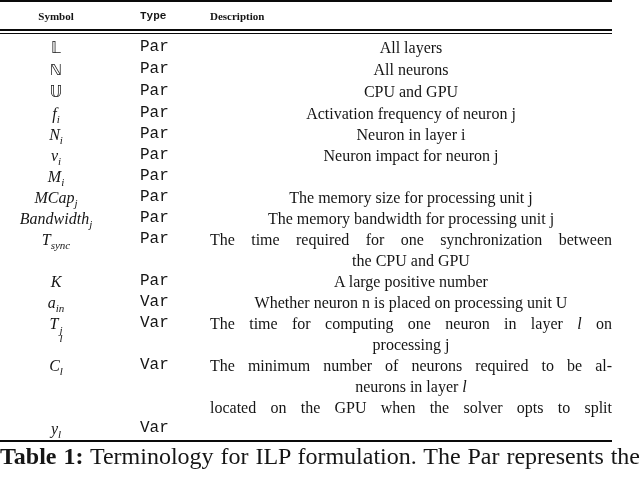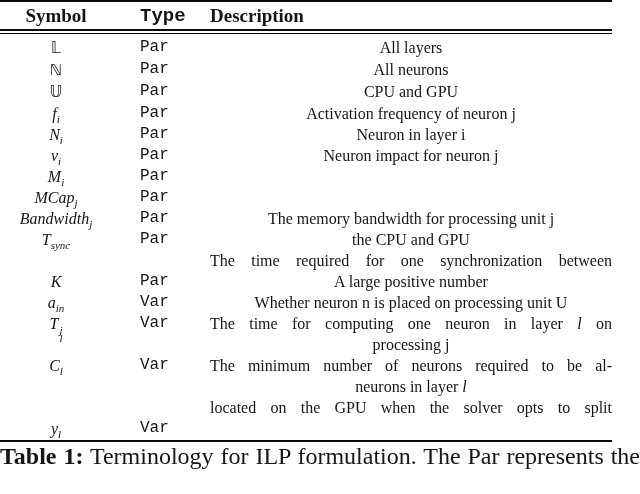--- a/index.html
+++ b/index.html
@@ -5,21 +5,21 @@
   html,body{margin:0;padding:0;}
   body{
     width:640px;height:494px;background:#ffffff;
     font-family:"Liberation Serif", serif;color:#151515;
     overflow:hidden;
   }
   .page{width:640px;height:494px;position:relative;}
   .rule{width:612px;height:2px;background:#0a0a0a;}
   .midrule{width:612px;height:2px;background:#ffffff;
     border-top:2px solid #0a0a0a;border-bottom:1px solid #0a0a0a;}
-  .hdr{display:flex;font-weight:bold;font-size:19px;line-height:22px;
+  .hdr{display:flex;font-weight:bold;font-size:11px;line-height:22px;
     padding:3px 0 2px 0;}
   .c-sym{width:112px;text-align:center;box-sizing:border-box;}
   .c-typ{width:98px;padding-left:28px;box-sizing:border-box;font-family:Liberation Mono, monospace;}
   .c-desc{width:402px;box-sizing:border-box;}
   .tbody{padding-top:3px;font-size:16px;line-height:21px;}
   .row{display:flex;align-items:flex-start;}
   .row .c-sym{font-style:italic;}
   .desc-line{text-align:center;}
   .jline{text-align:justify;text-align-last:justify;}
   sub.msub{font-size:11px;line-height:0;vertical-align:-4px;font-style:italic;}
@@ -91,34 +91,37 @@
           <div class="desc-line">Neuron impact for neuron j</div>
         </div>
       </div>
       <div class="row">
         <div class="c-sym"><i>M</i><sub class="msub">i</sub></div>
         <div class="c-typ">Par</div>
       </div>
       <div class="row">
         <div class="c-sym"><i>MCap</i><sub class="msub">j</sub></div>
         <div class="c-typ">Par</div>
+        <div class="c-desc">
+          <div class="desc-line">The memory size for processing unit j</div>
+        </div>
       </div>
       <div class="row">
         <div class="c-sym"><i>Bandwidth</i><sub class="msub">j</sub></div>
         <div class="c-typ">Par</div>
         <div class="c-desc">
           <div class="desc-line">The memory bandwidth for processing unit j</div>
         </div>
       </div>
       <div class="row">
         <div class="c-sym"><i>T</i><sub class="msub">sync</sub></div>
         <div class="c-typ">Par</div>
         <div class="c-desc">
+          <div class="desc-line jline">The time required for one synchronization between</div>
           <div class="desc-line">the CPU and GPU</div>
-          <div class="desc-line jline">The time required for one synchronization between</div>
         </div>
       </div>
       <div class="row">
         <div class="c-sym"><i>K</i></div>
         <div class="c-typ">Par</div>
         <div class="c-desc">
           <div class="desc-line">A large positive number</div>
         </div>
       </div>
       <div class="row">

